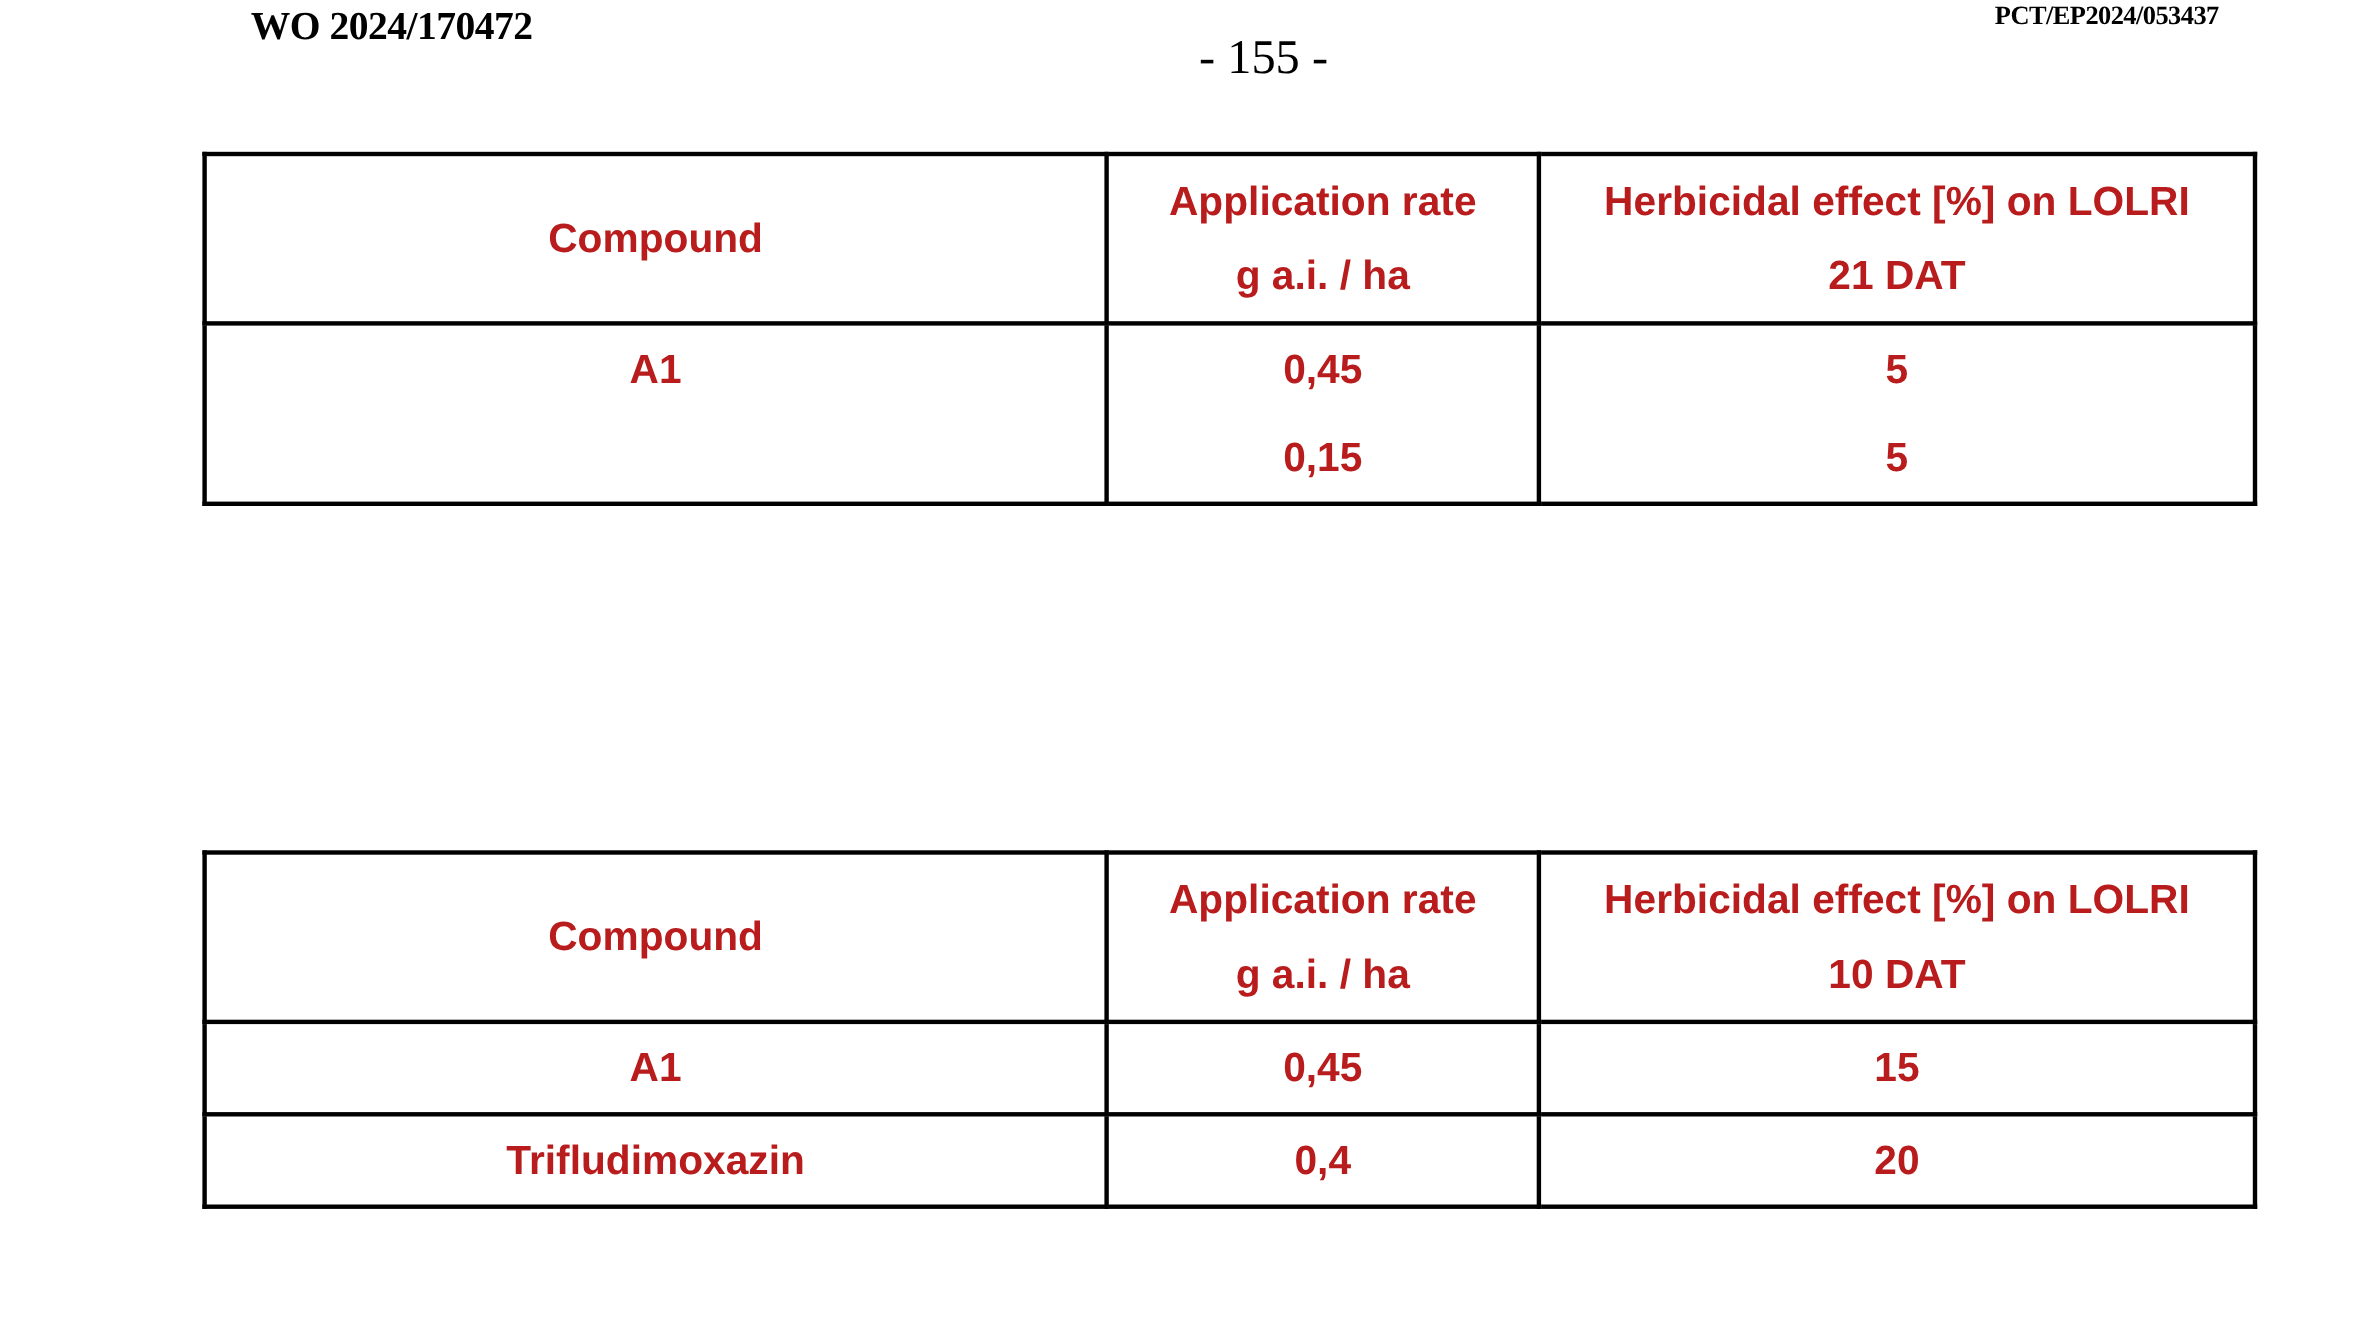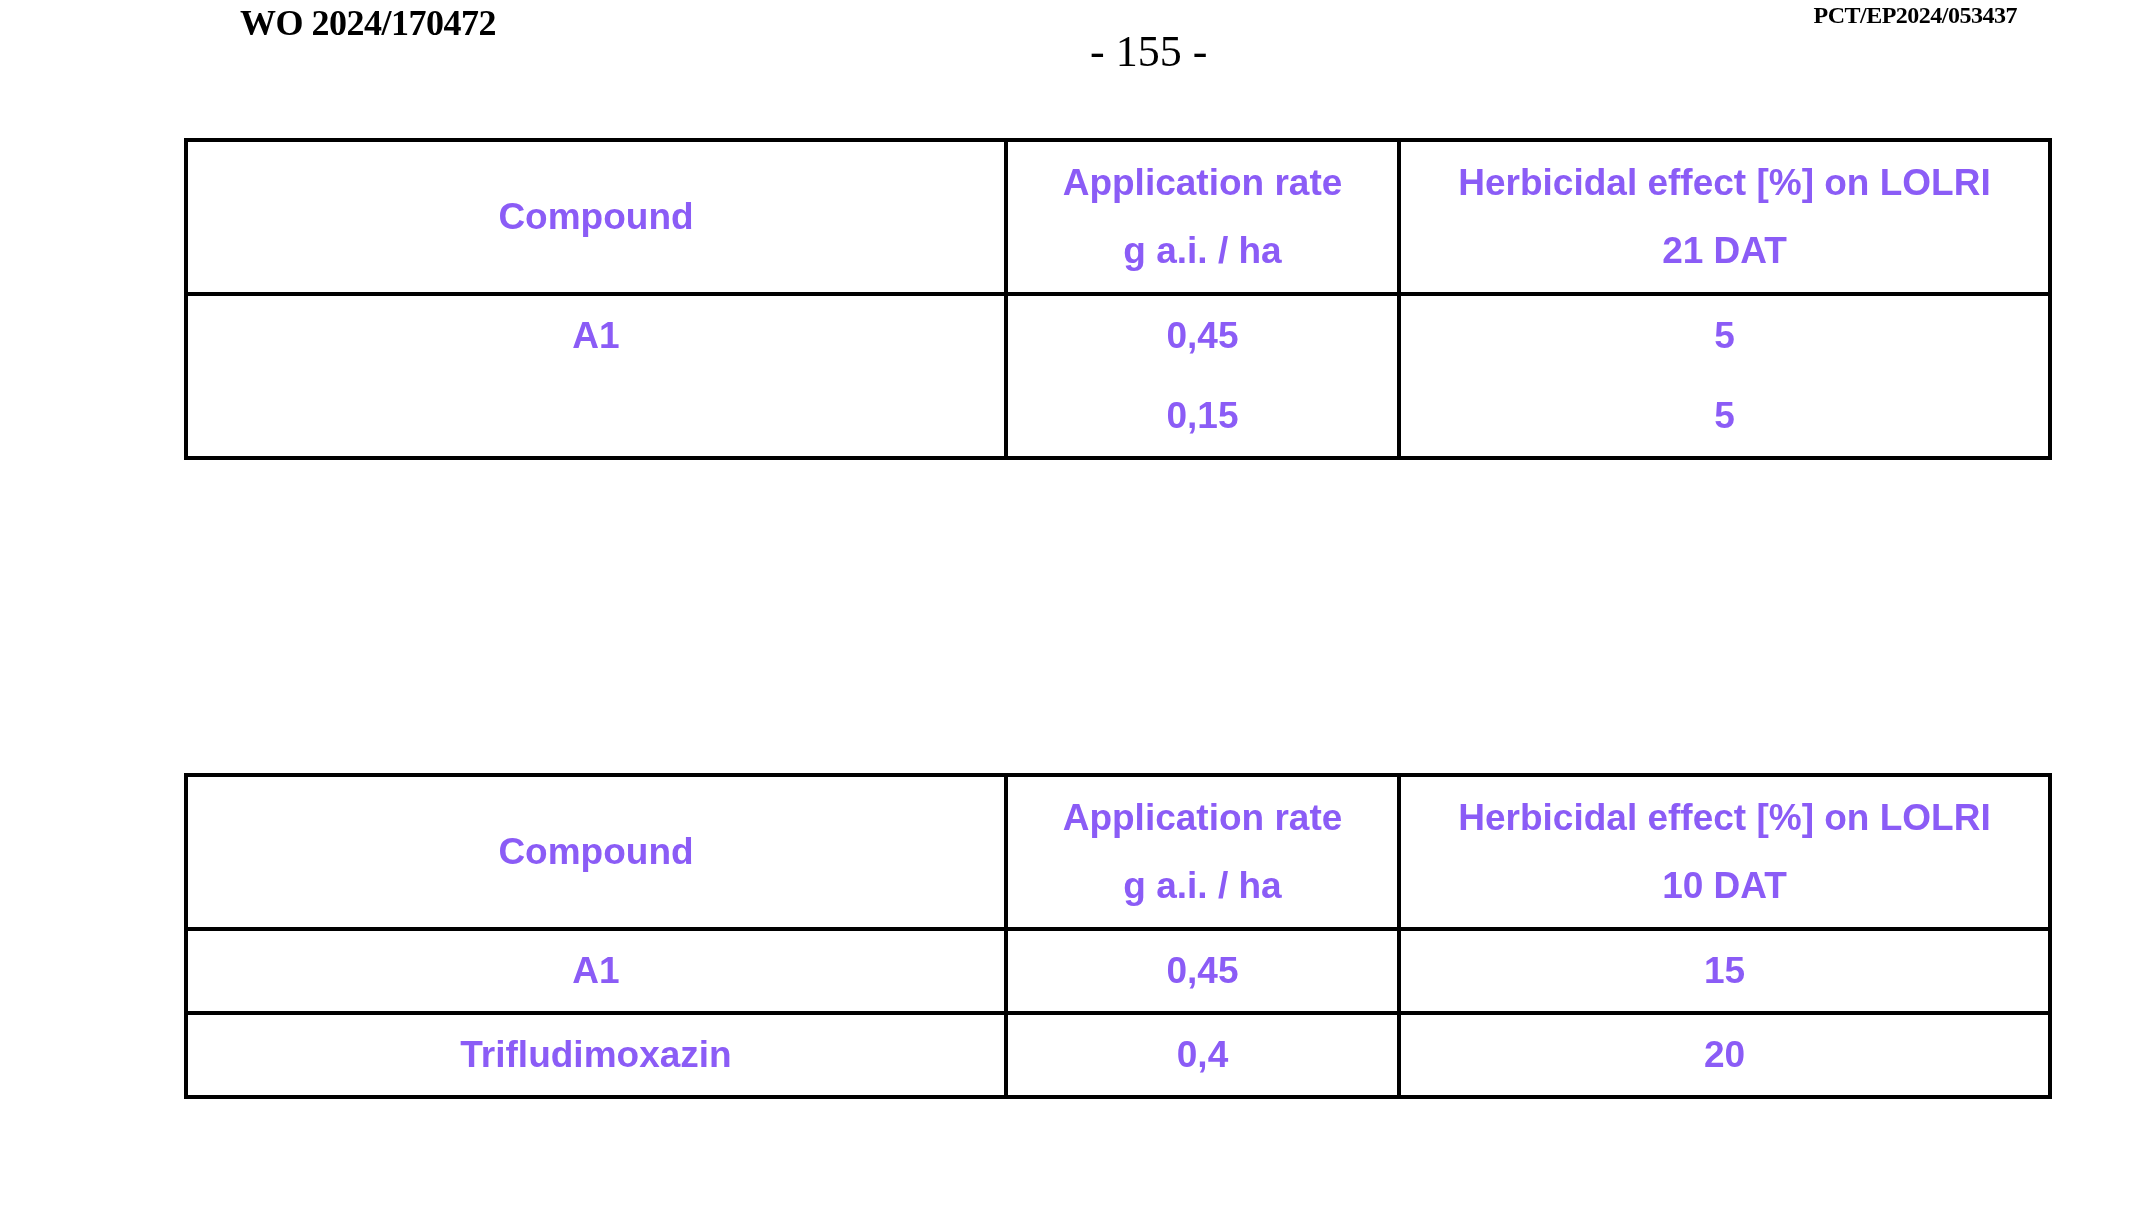--- a/index.html
+++ b/index.html
@@ -18,21 +18,20 @@
       position: absolute;
       font-family: "Liberation Serif", "DejaVu Serif", serif;
       white-space: nowrap;
     }
     .hdr-left {
       left: 228px;
       top: 2px;
       font-size: 36px;
       font-weight: bold;
       letter-spacing: -0.5px;
-      margin-left: 12px;
     }
     .hdr-right {
       right: 128px;
       top: 2px;
       font-size: 24px;
       font-weight: bold;
       letter-spacing: -0.5px;
     }
     .hdr-center {
       left: 1090px;
@@ -43,21 +42,21 @@
     }
     table.data {
       position: absolute;
       left: 184px;
       width: 1864px;
       border-collapse: collapse;
       table-layout: fixed;
       font-family: "Liberation Sans", "DejaVu Sans", sans-serif;
       font-weight: bold;
       font-size: 37px;
-      color: #8b5cf6;
+      color: #b91c1c;
     }
     table.data col.c1 { width: 820px; }
     table.data col.c2 { width: 393px; }
     table.data col.c3 { width: 651px; }
     table.data th,
     table.data td {
       border: 4px solid #000;
       text-align: center;
       padding: 0;
       font-weight: bold;

